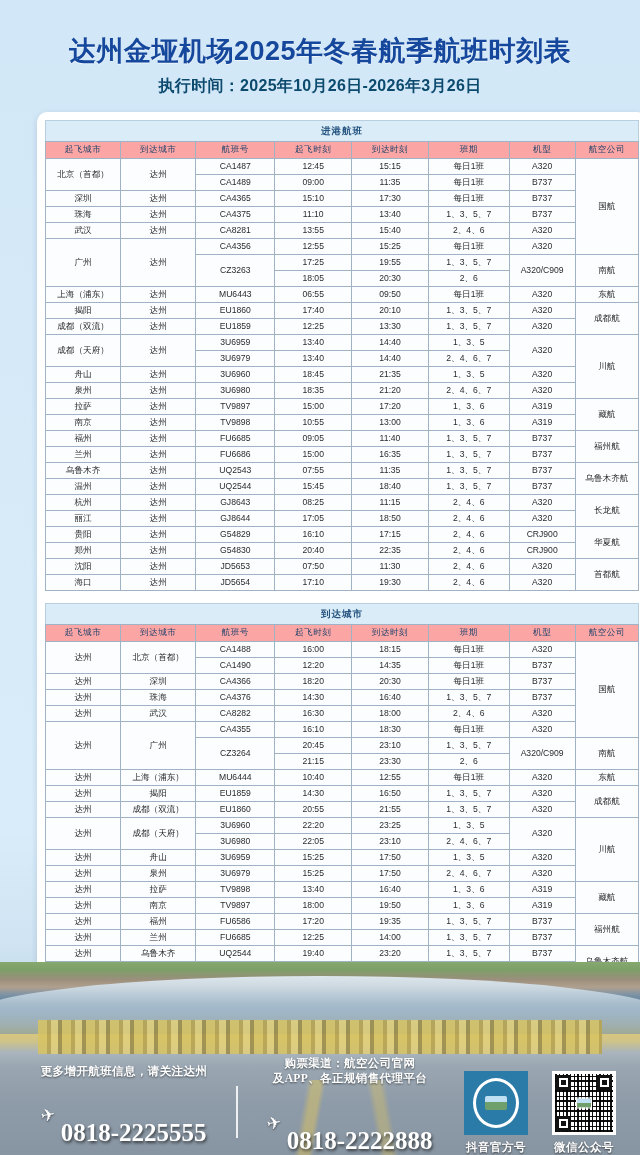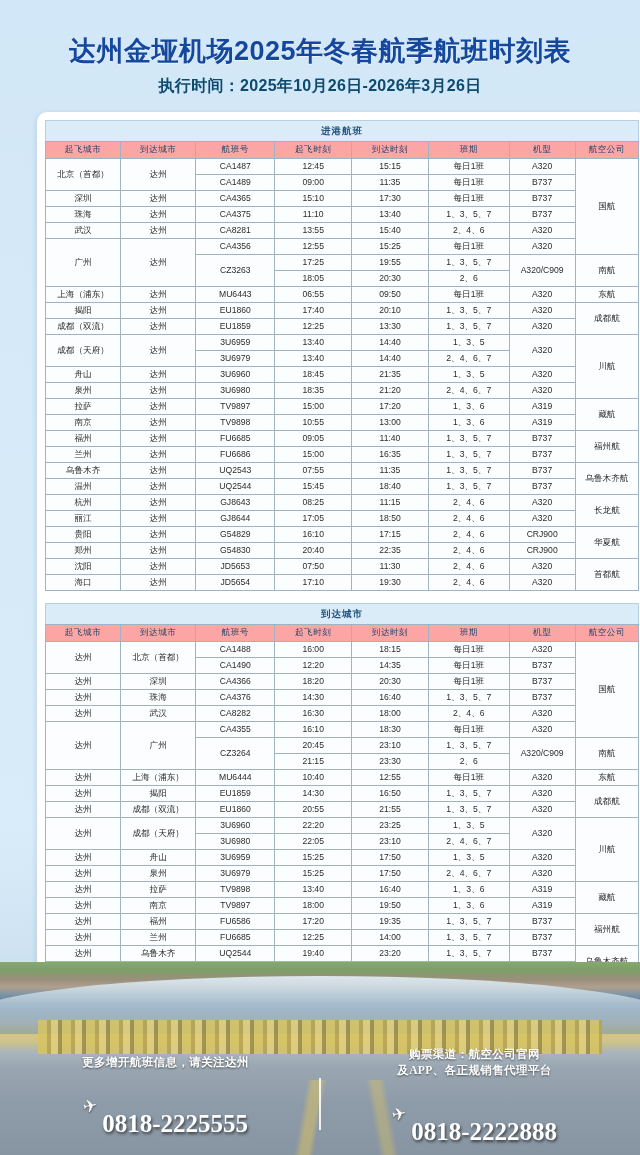--- a/index.html
+++ b/index.html
@@ -187,21 +187,21 @@
   col.c7 { width: 11.7%; }
   col.c8 { width: 11.2%; }
 
   
   .footer {
     position: absolute;
     left: 0; right: 0;
     top: 1038px;
     height: 117px;
     display: flex;
-    align-items: center;
+    align-items: flex-end;
     padding: 0 14px;
   }
   .promo {
     display: flex;
     align-items: center;
     flex: 1;
   }
   .promo-block {
     flex: 1;
     padding: 0 6px;
@@ -897,13 +897,31 @@
     <div class="promo-block">
       <div class="promo-text">购票渠道：航空公司官网</div>
       <div class="promo-text">及APP、各正规销售代理平台</div>
       <div class="phone-row">
         <span class="plane-glyph">✈</span>
         <span class="phone-num">0818-2222888</span>
       </div>
     </div>
   </div>
 
+  <div class="qr-area">
+    <div class="qr-item">
+      <div class="douyin-badge">
+        <div class="douyin-ring"></div>
+      </div>
+      <div class="qr-caption">抖音官方号</div>
+    </div>
+    <div class="qr-item">
+      <div class="qrcode">
+        <div class="qr-noise"></div>
+        <div class="qr-finder qr-f-tl"></div>
+        <div class="qr-finder qr-f-tr"></div>
+        <div class="qr-finder qr-f-bl"></div>
+        <div class="qr-logo"></div>
+      </div>
+      <div class="qr-caption">微信公众号</div>
+    </div>
+  </div>
 </div>
 
 </body></html>

